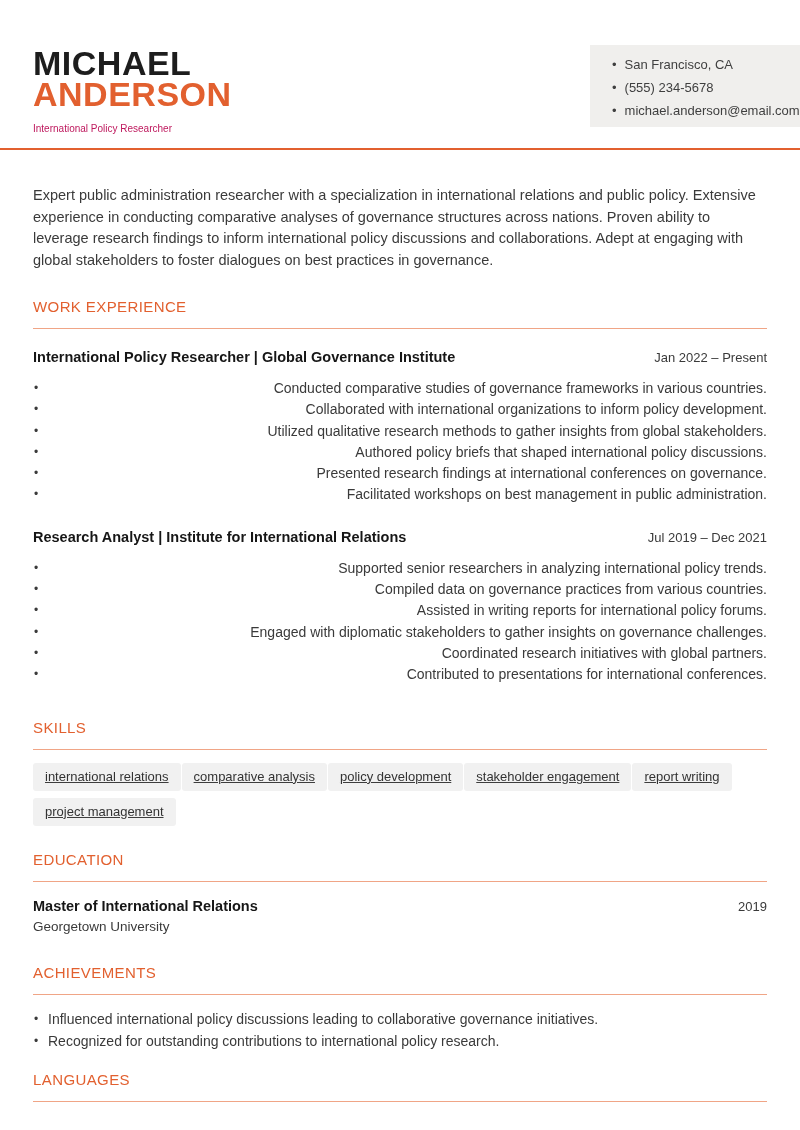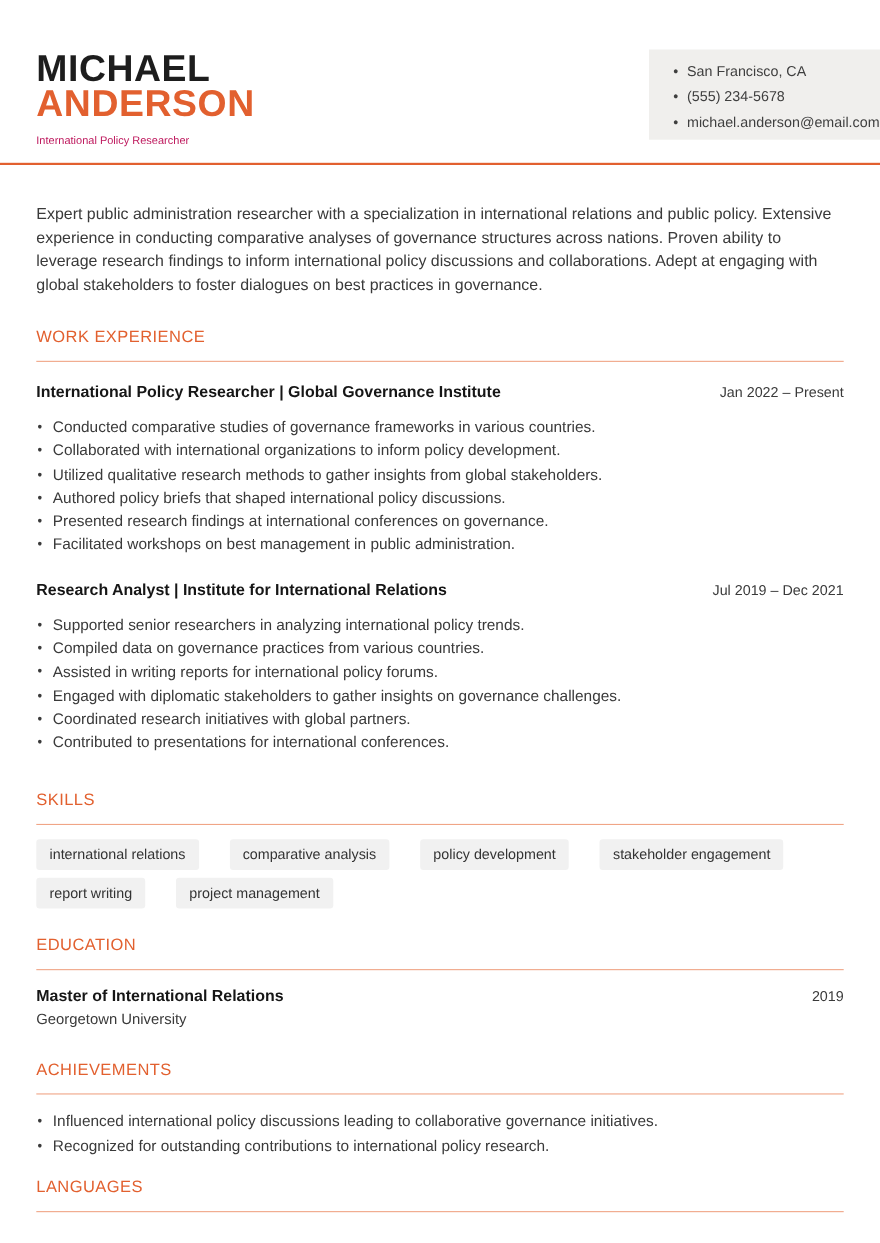--- a/index.html
+++ b/index.html
@@ -82,21 +82,21 @@
     color: var(--accent);
     padding-bottom: 13px;
     border-bottom: 1px solid var(--rule);
   }
   .section-work { margin-top: 27px; }
   .section-skills { margin-top: 33px; }
   .section-education { margin-top: 25px; }
   .section-achievements { margin-top: 30px; }
   .section-languages { margin-top: 18px; }
   
-  .job { margin-top: 20px; }
+  .job { margin-top: 20px; text-align: right; }
   .job + .job { margin-top: 23px; }
   .job-head, .edu-head {
     display: flex;
     justify-content: space-between;
     align-items: baseline;
   }
   .job-head h3, .edu-head h3 {
     font-size: 14.5px;
     font-weight: 700;
     color: #161616;
@@ -119,21 +119,22 @@
     content: "•";
     position: absolute;
     left: 1px;
     font-size: 12px;
   }
   
   .chips {
     margin-top: 13px;
     display: flex;
     flex-wrap: wrap;
-    gap: 7px 28px;
+    gap: 7px 1px;
+    text-decoration: underline;
   }
   .chip {
     display: inline-block;
     background: var(--chip_bg);
     color: #333333;
     font-size: 13px;
     line-height: 13px;
     padding: 7px 12px 8px 12px;
     border-radius: 3px;
     white-space: nowrap;

